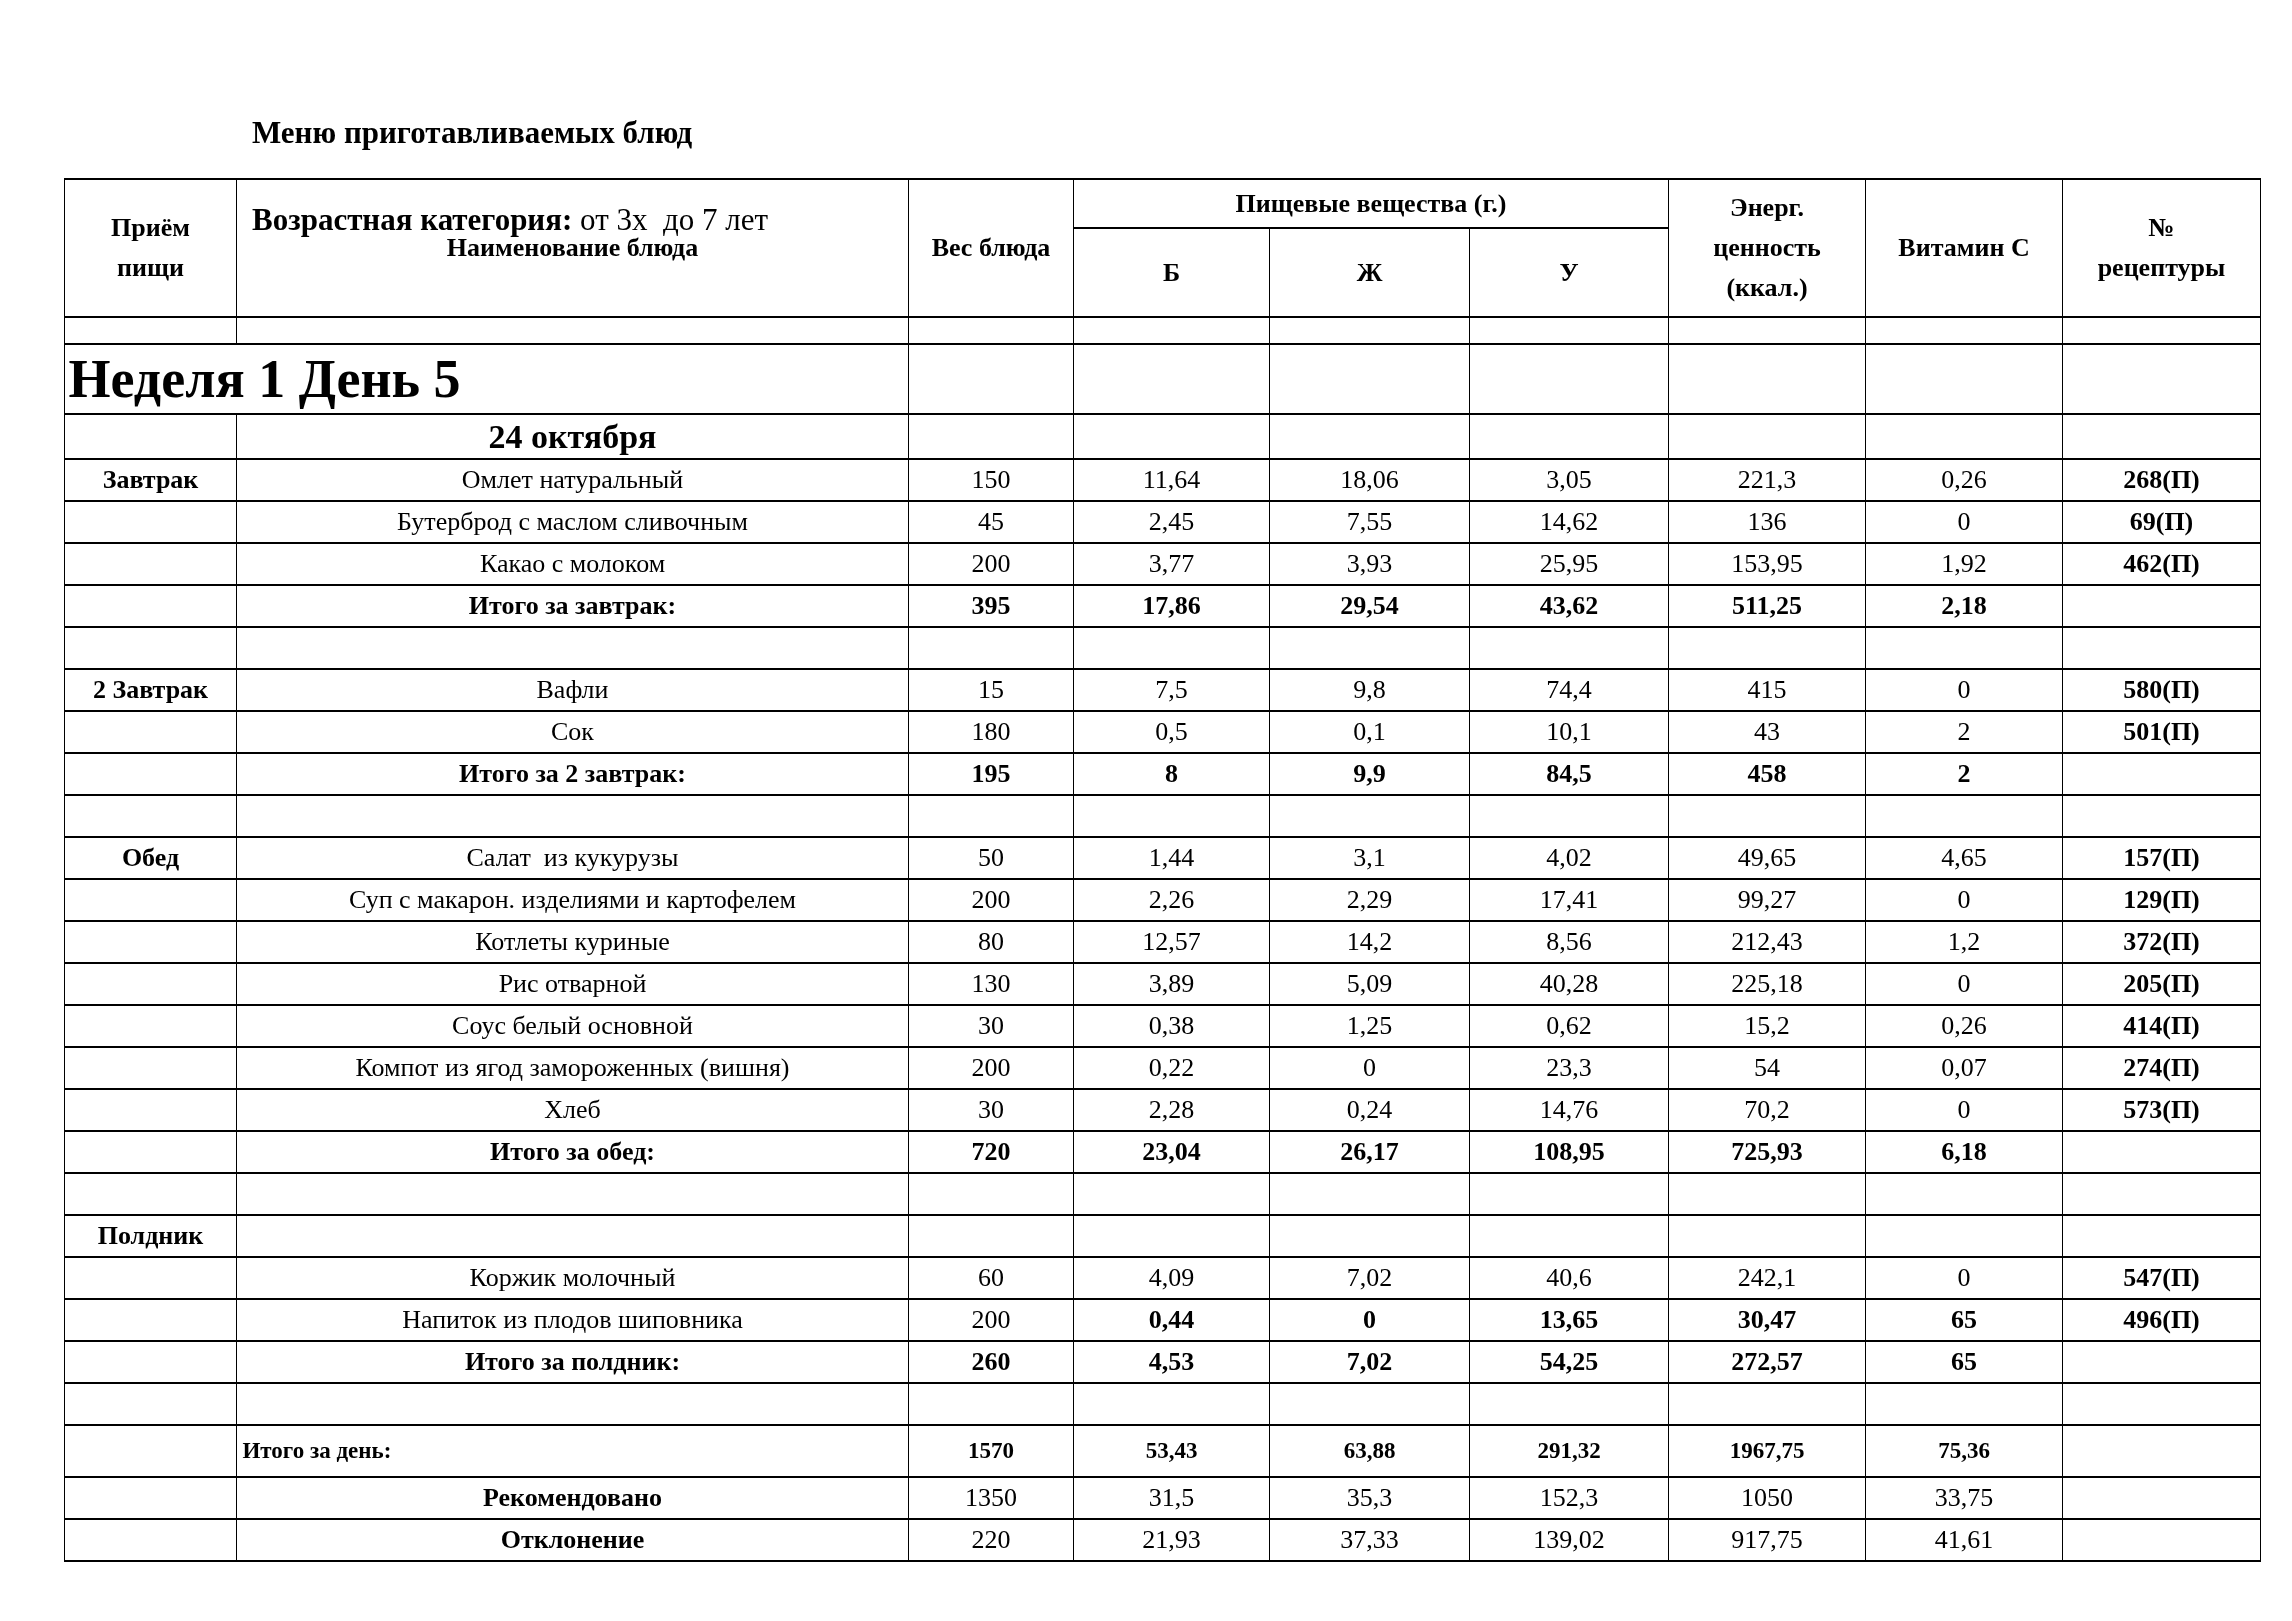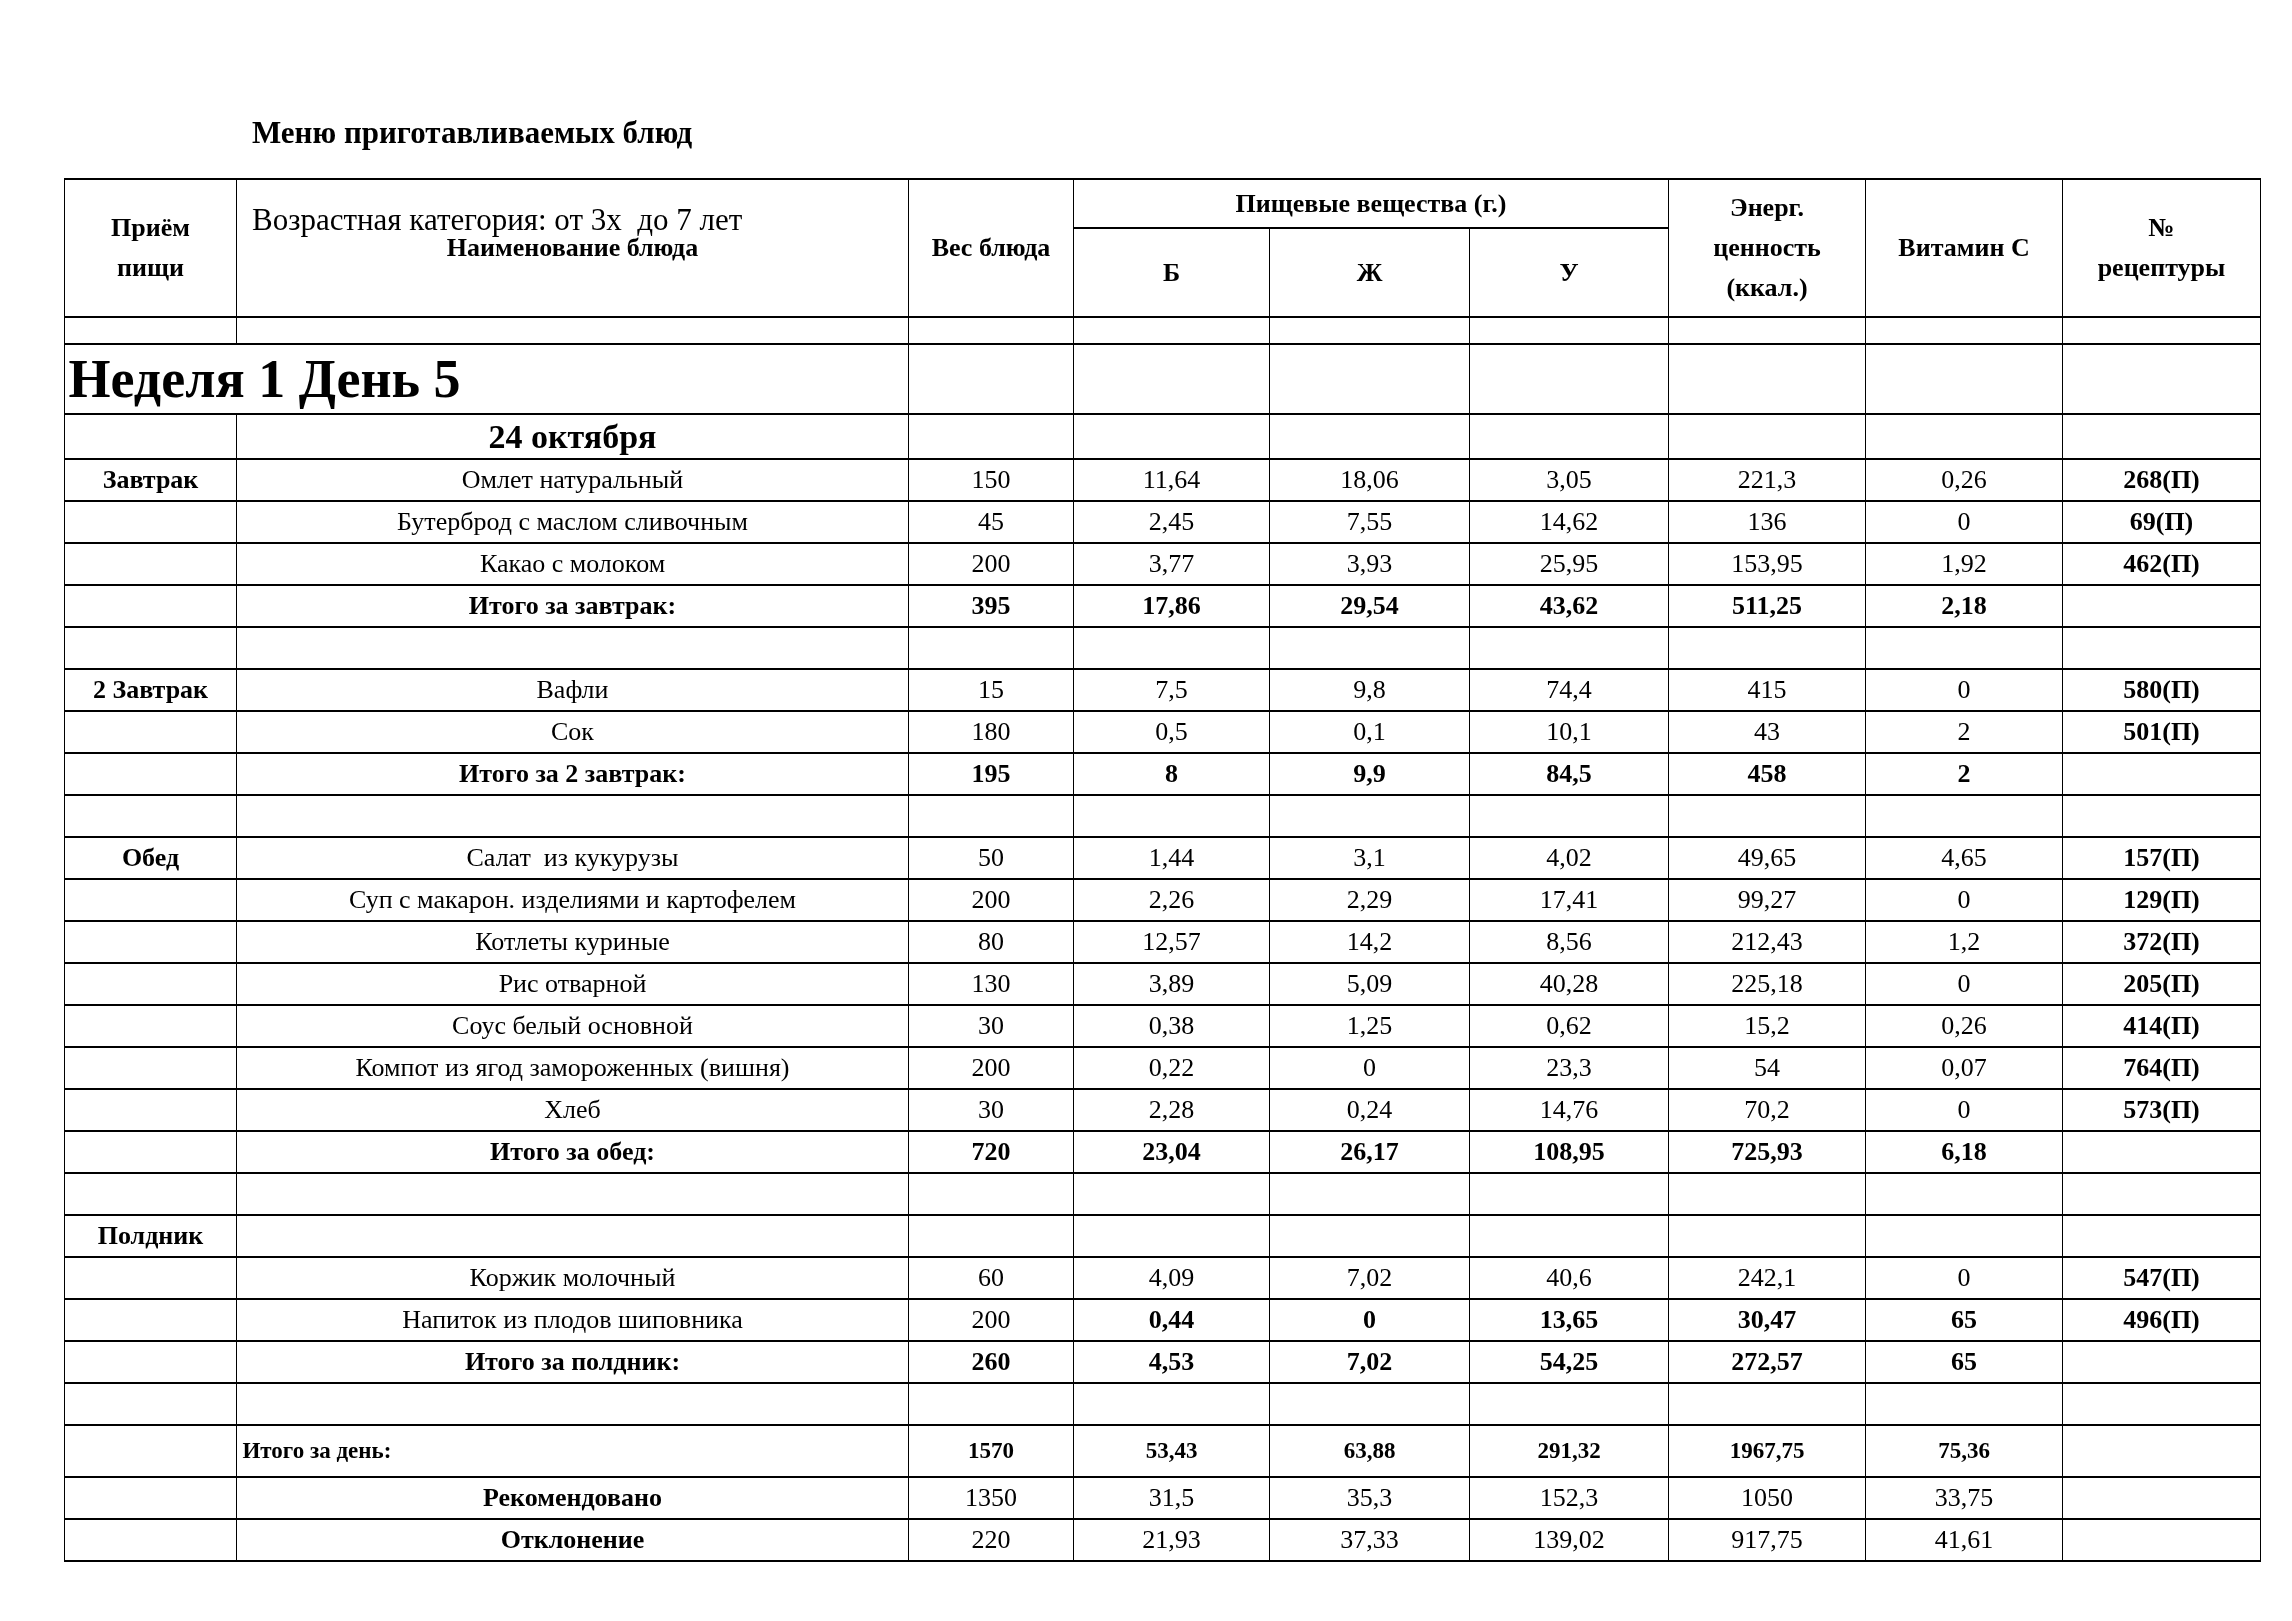--- a/index.html
+++ b/index.html
@@ -25,21 +25,21 @@
     line-height: 1.45;
     white-space: pre-wrap;
   }
   .doc-title {
     font-size: 31px;
     font-weight: bold;
   }
   .doc-subtitle {
     font-size: 31px;
   }
-  .doc-subtitle .lbl { font-weight: normal; }
+  .doc-subtitle .lbl { font-weight: bold; }
   table.menu {
     position: absolute;
     left: 64px;
     top: 178px;
     border-collapse: collapse;
     table-layout: fixed;
     width: 2195px;
     font-size: 26px;
   }
   table.menu td {
@@ -325,21 +325,21 @@
         </tr>
         <tr class="row-dish">
           <td class="c-meal"></td>
           <td class="c-name">Компот из ягод замороженных (вишня)</td>
           <td class="c-weight">200</td>
           <td class="num">0,22</td>
           <td class="num">0</td>
           <td class="num">23,3</td>
           <td class="num">54</td>
           <td class="num">0,07</td>
-          <td class="c-recipe">764(П)</td>
+          <td class="c-recipe">274(П)</td>
         </tr>
         <tr class="row-dish">
           <td class="c-meal"></td>
           <td class="c-name">Хлеб</td>
           <td class="c-weight">30</td>
           <td class="num">2,28</td>
           <td class="num">0,24</td>
           <td class="num">14,76</td>
           <td class="num">70,2</td>
           <td class="num">0</td>

